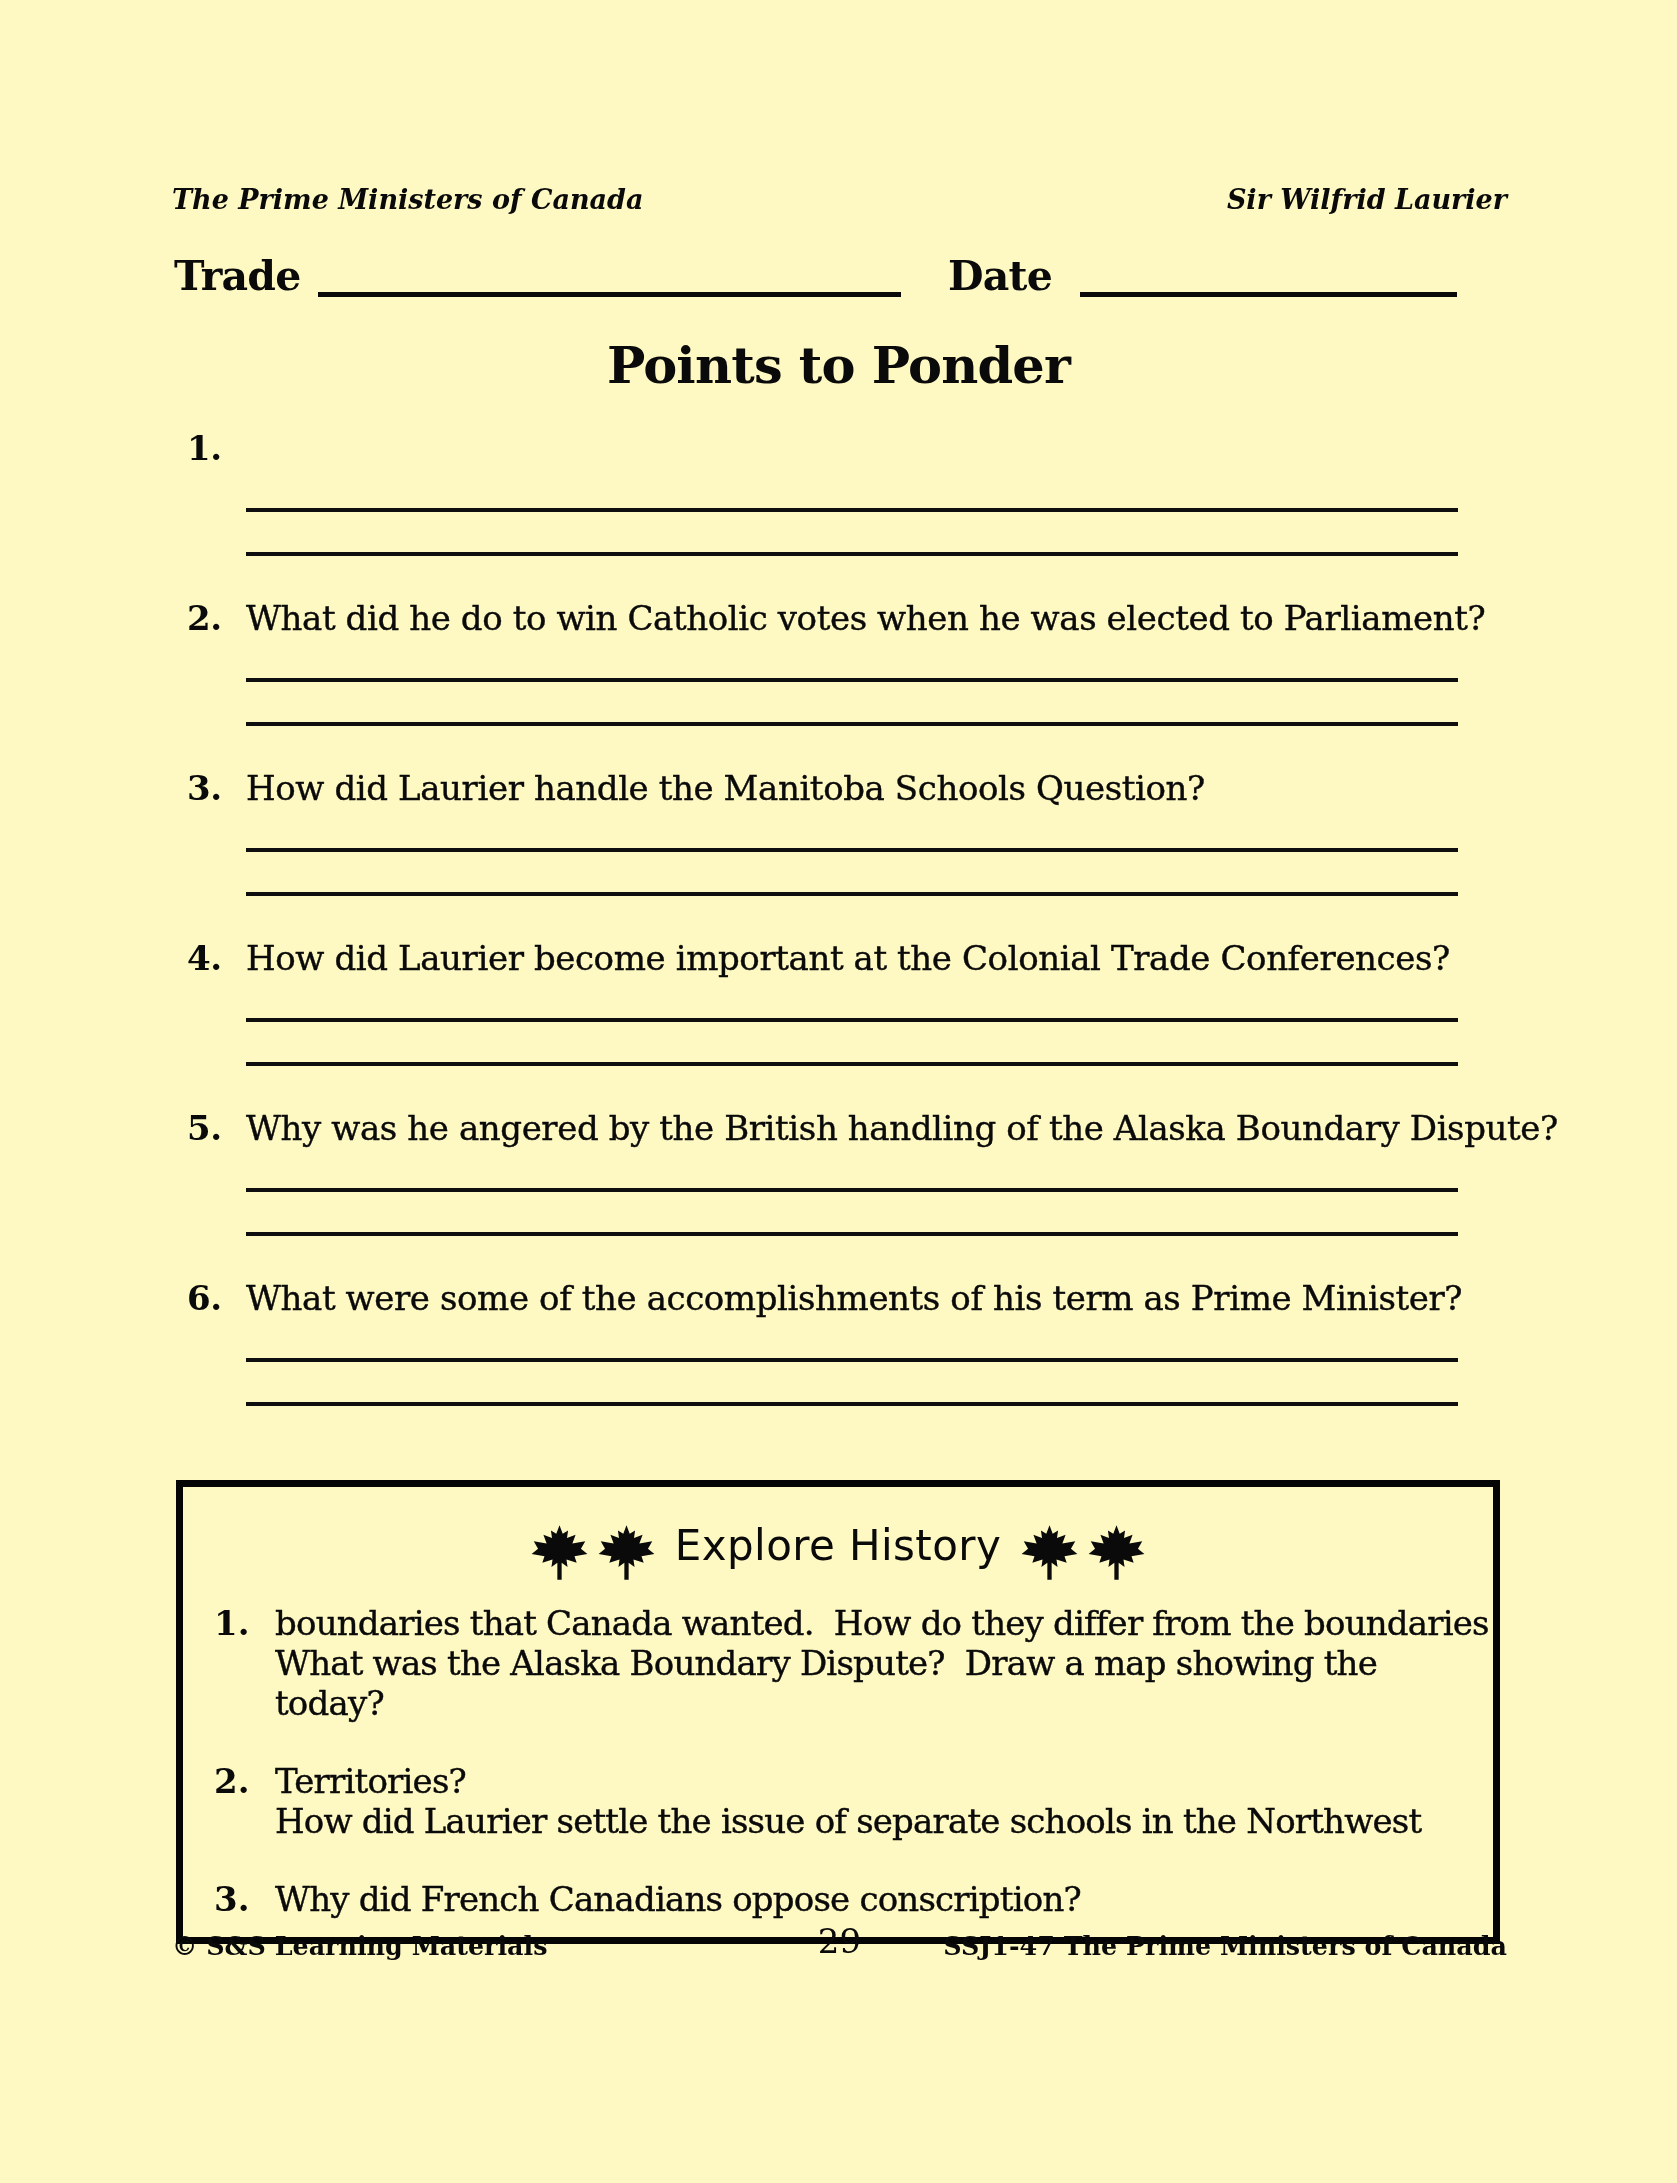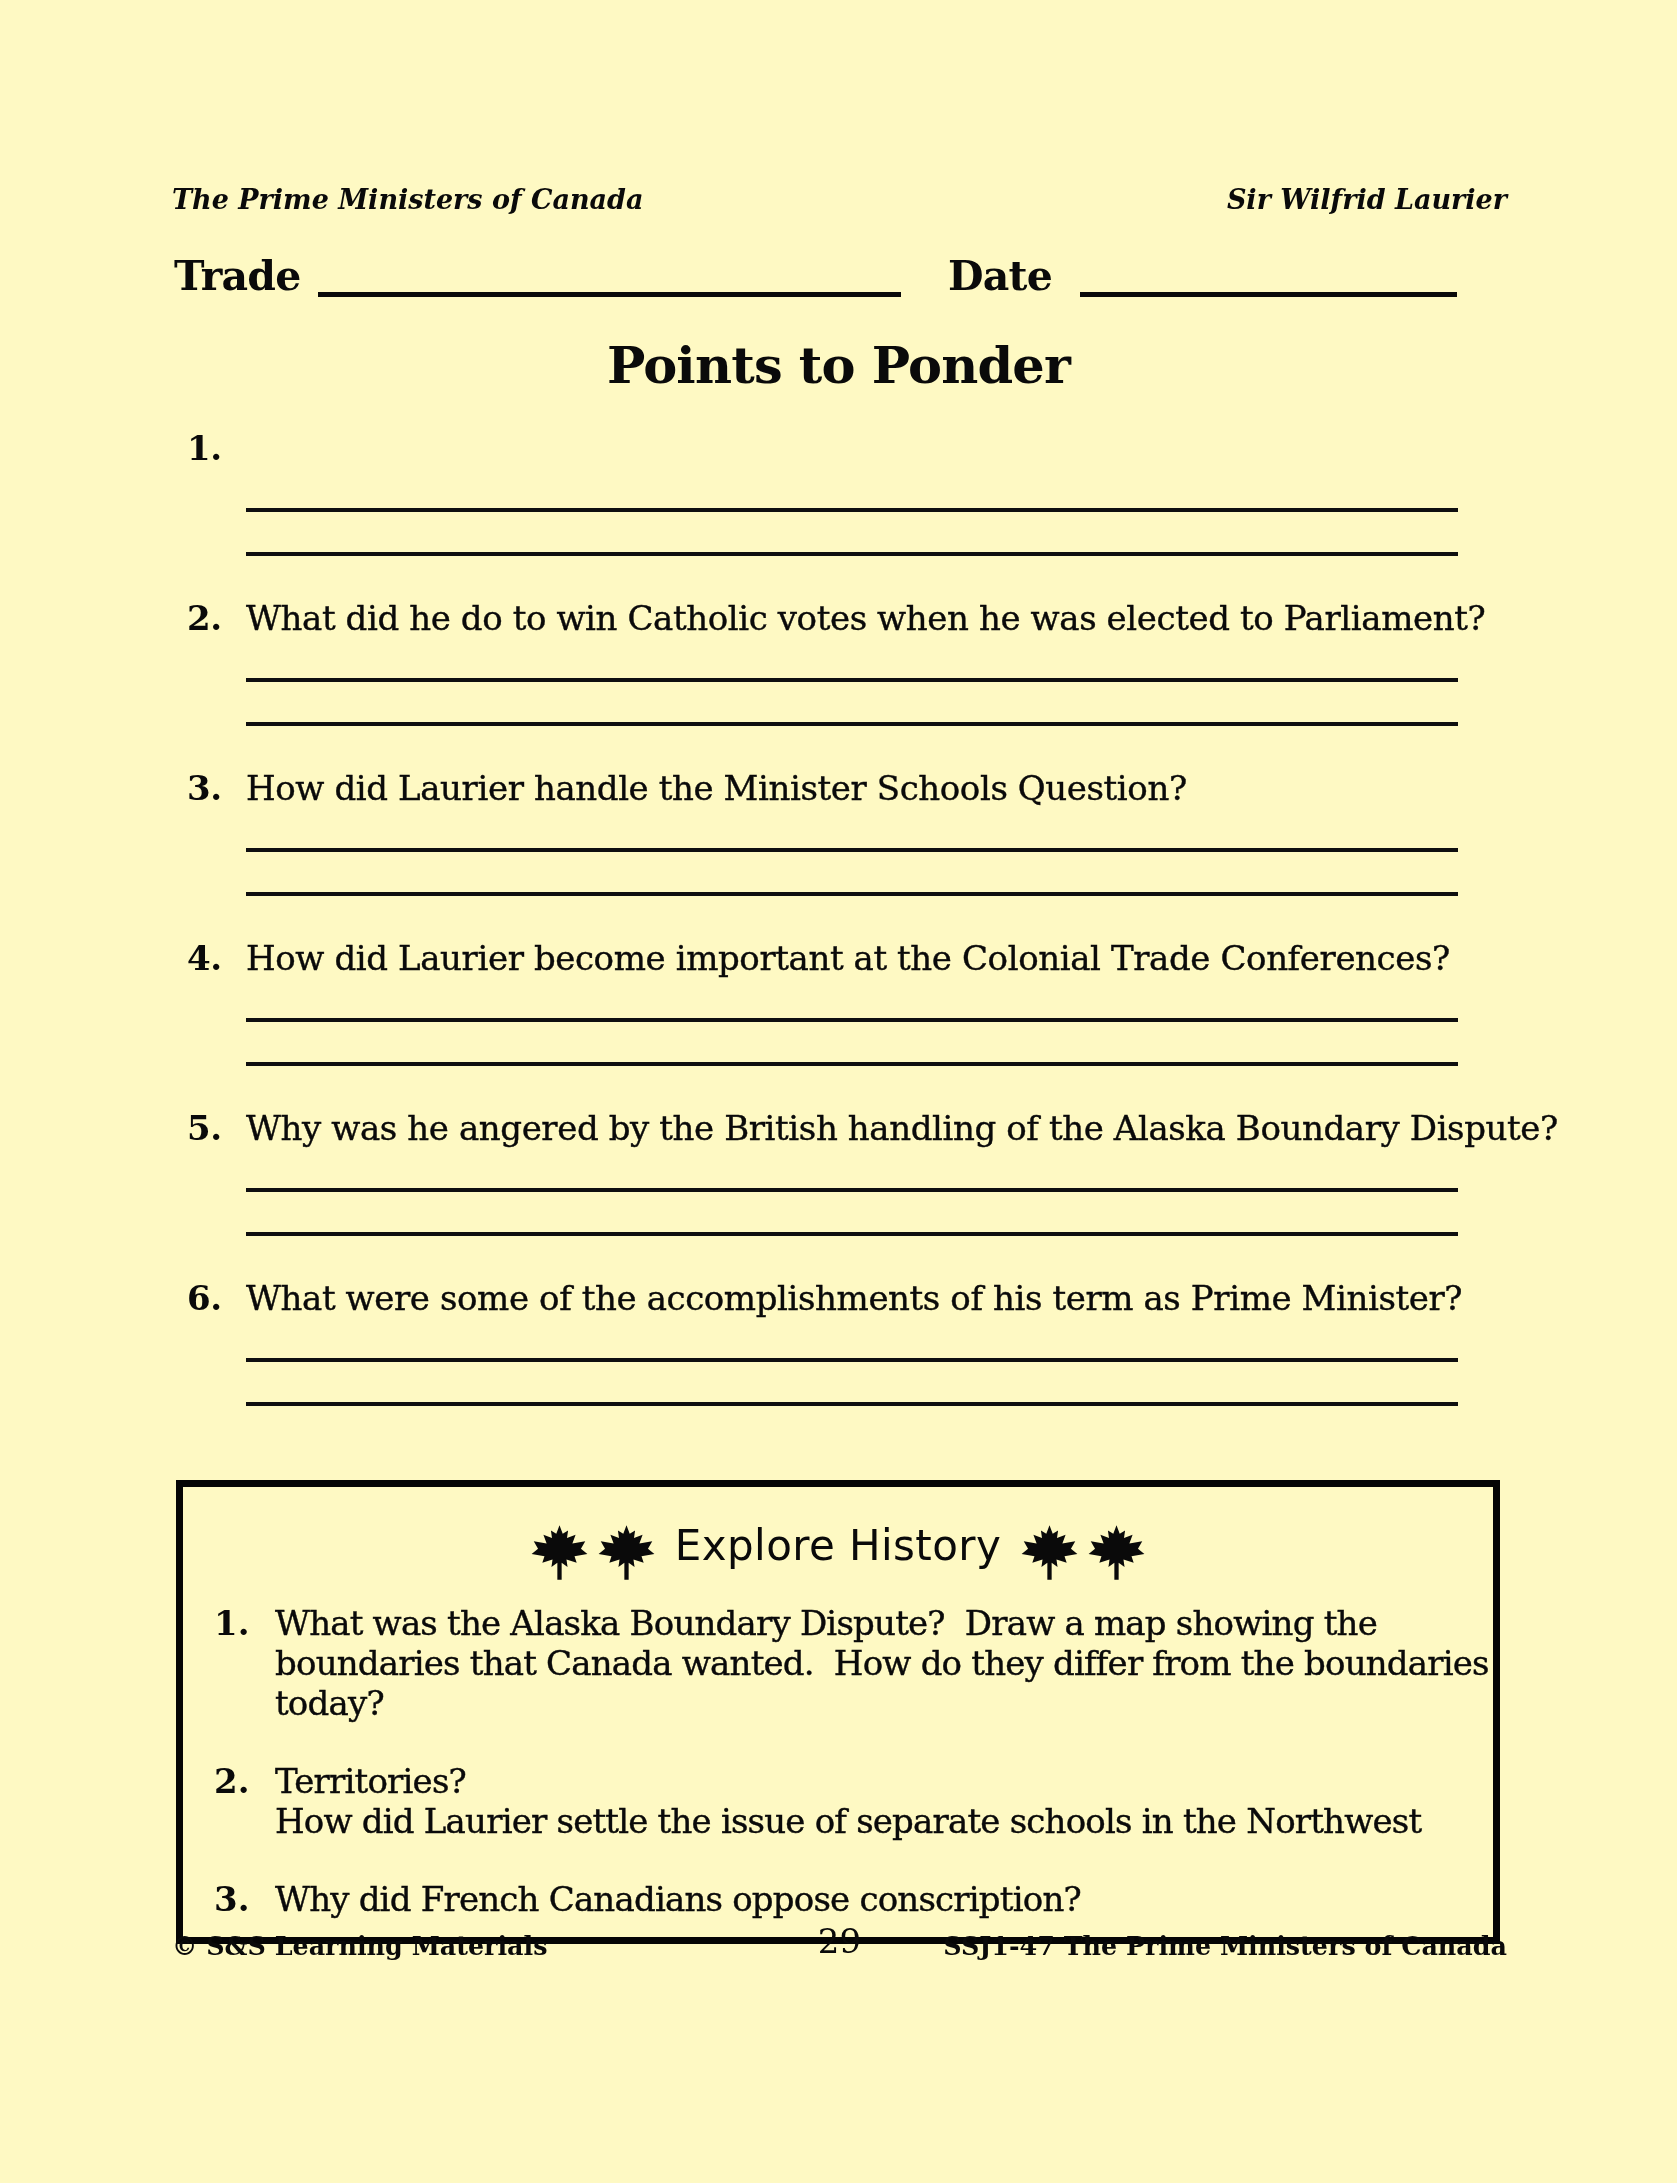--- a/index.html
+++ b/index.html
@@ -98,21 +98,21 @@
         <span class="qnum">2.</span>
         <span class="qtext">What did he do to win Catholic votes when he was elected to Parliament?</span>
       </div>
       <div class="aline first"></div>
       <div class="aline second"></div>
     </div>
 
     <div class="question">
       <div class="qrow">
         <span class="qnum">3.</span>
-        <span class="qtext">How did Laurier handle the Minister Schools Question?</span>
+        <span class="qtext">How did Laurier handle the Manitoba Schools Question?</span>
       </div>
       <div class="aline first"></div>
       <div class="aline second"></div>
     </div>
 
     <div class="question">
       <div class="qrow">
         <span class="qnum">4.</span>
         <span class="qtext">How did Laurier become important at the Colonial Trade Conferences?</span>
       </div>
@@ -168,22 +168,22 @@
             </svg>
         </span>
       </span>
     </div>
 
     <div class="explore-items">
 
       <div class="explore-item">
         <span class="qnum">1.</span>
         <span class="box-lines">
+          <span class="box-line">boundaries that Canada wanted.  How do they differ from the boundaries</span>
           <span class="box-line">What was the Alaska Boundary Dispute?  Draw a map showing the</span>
-          <span class="box-line">boundaries that Canada wanted.  How do they differ from the boundaries</span>
           <span class="box-line">today?</span>
         </span>
       </div>
 
       <div class="explore-item">
         <span class="qnum">2.</span>
         <span class="box-lines">
           <span class="box-line">Territories?</span>
           <span class="box-line">How did Laurier settle the issue of separate schools in the Northwest</span>
         </span>

